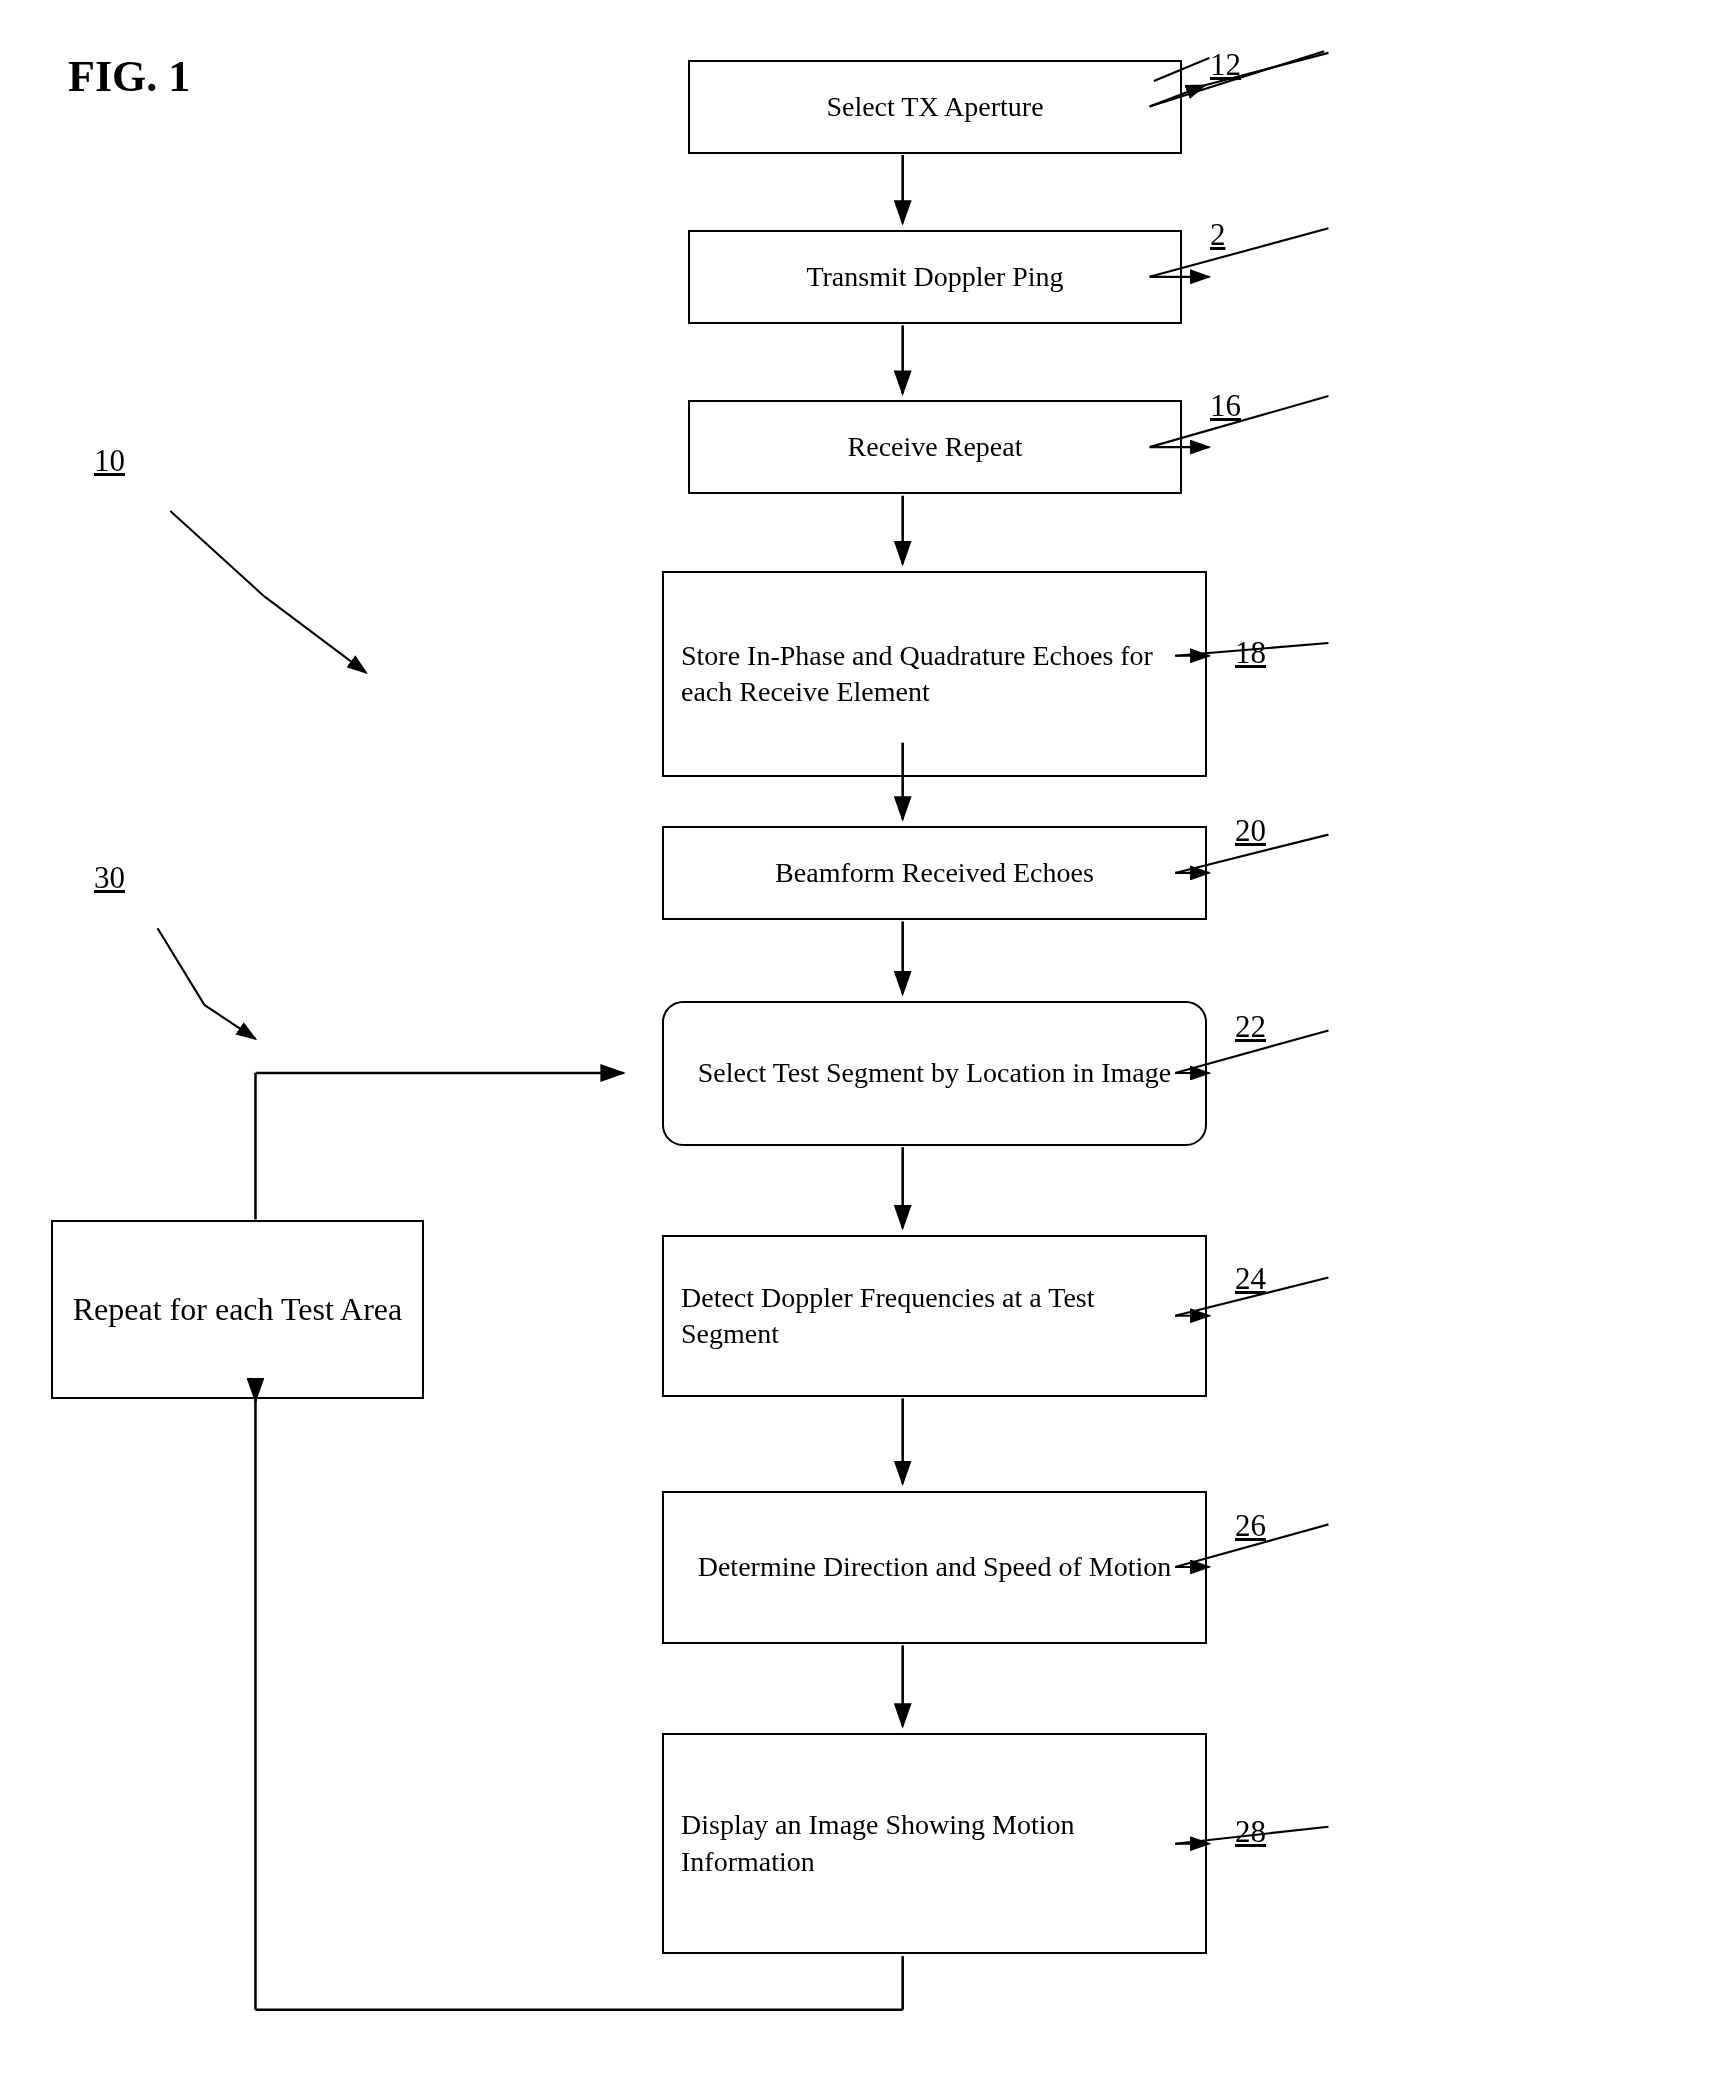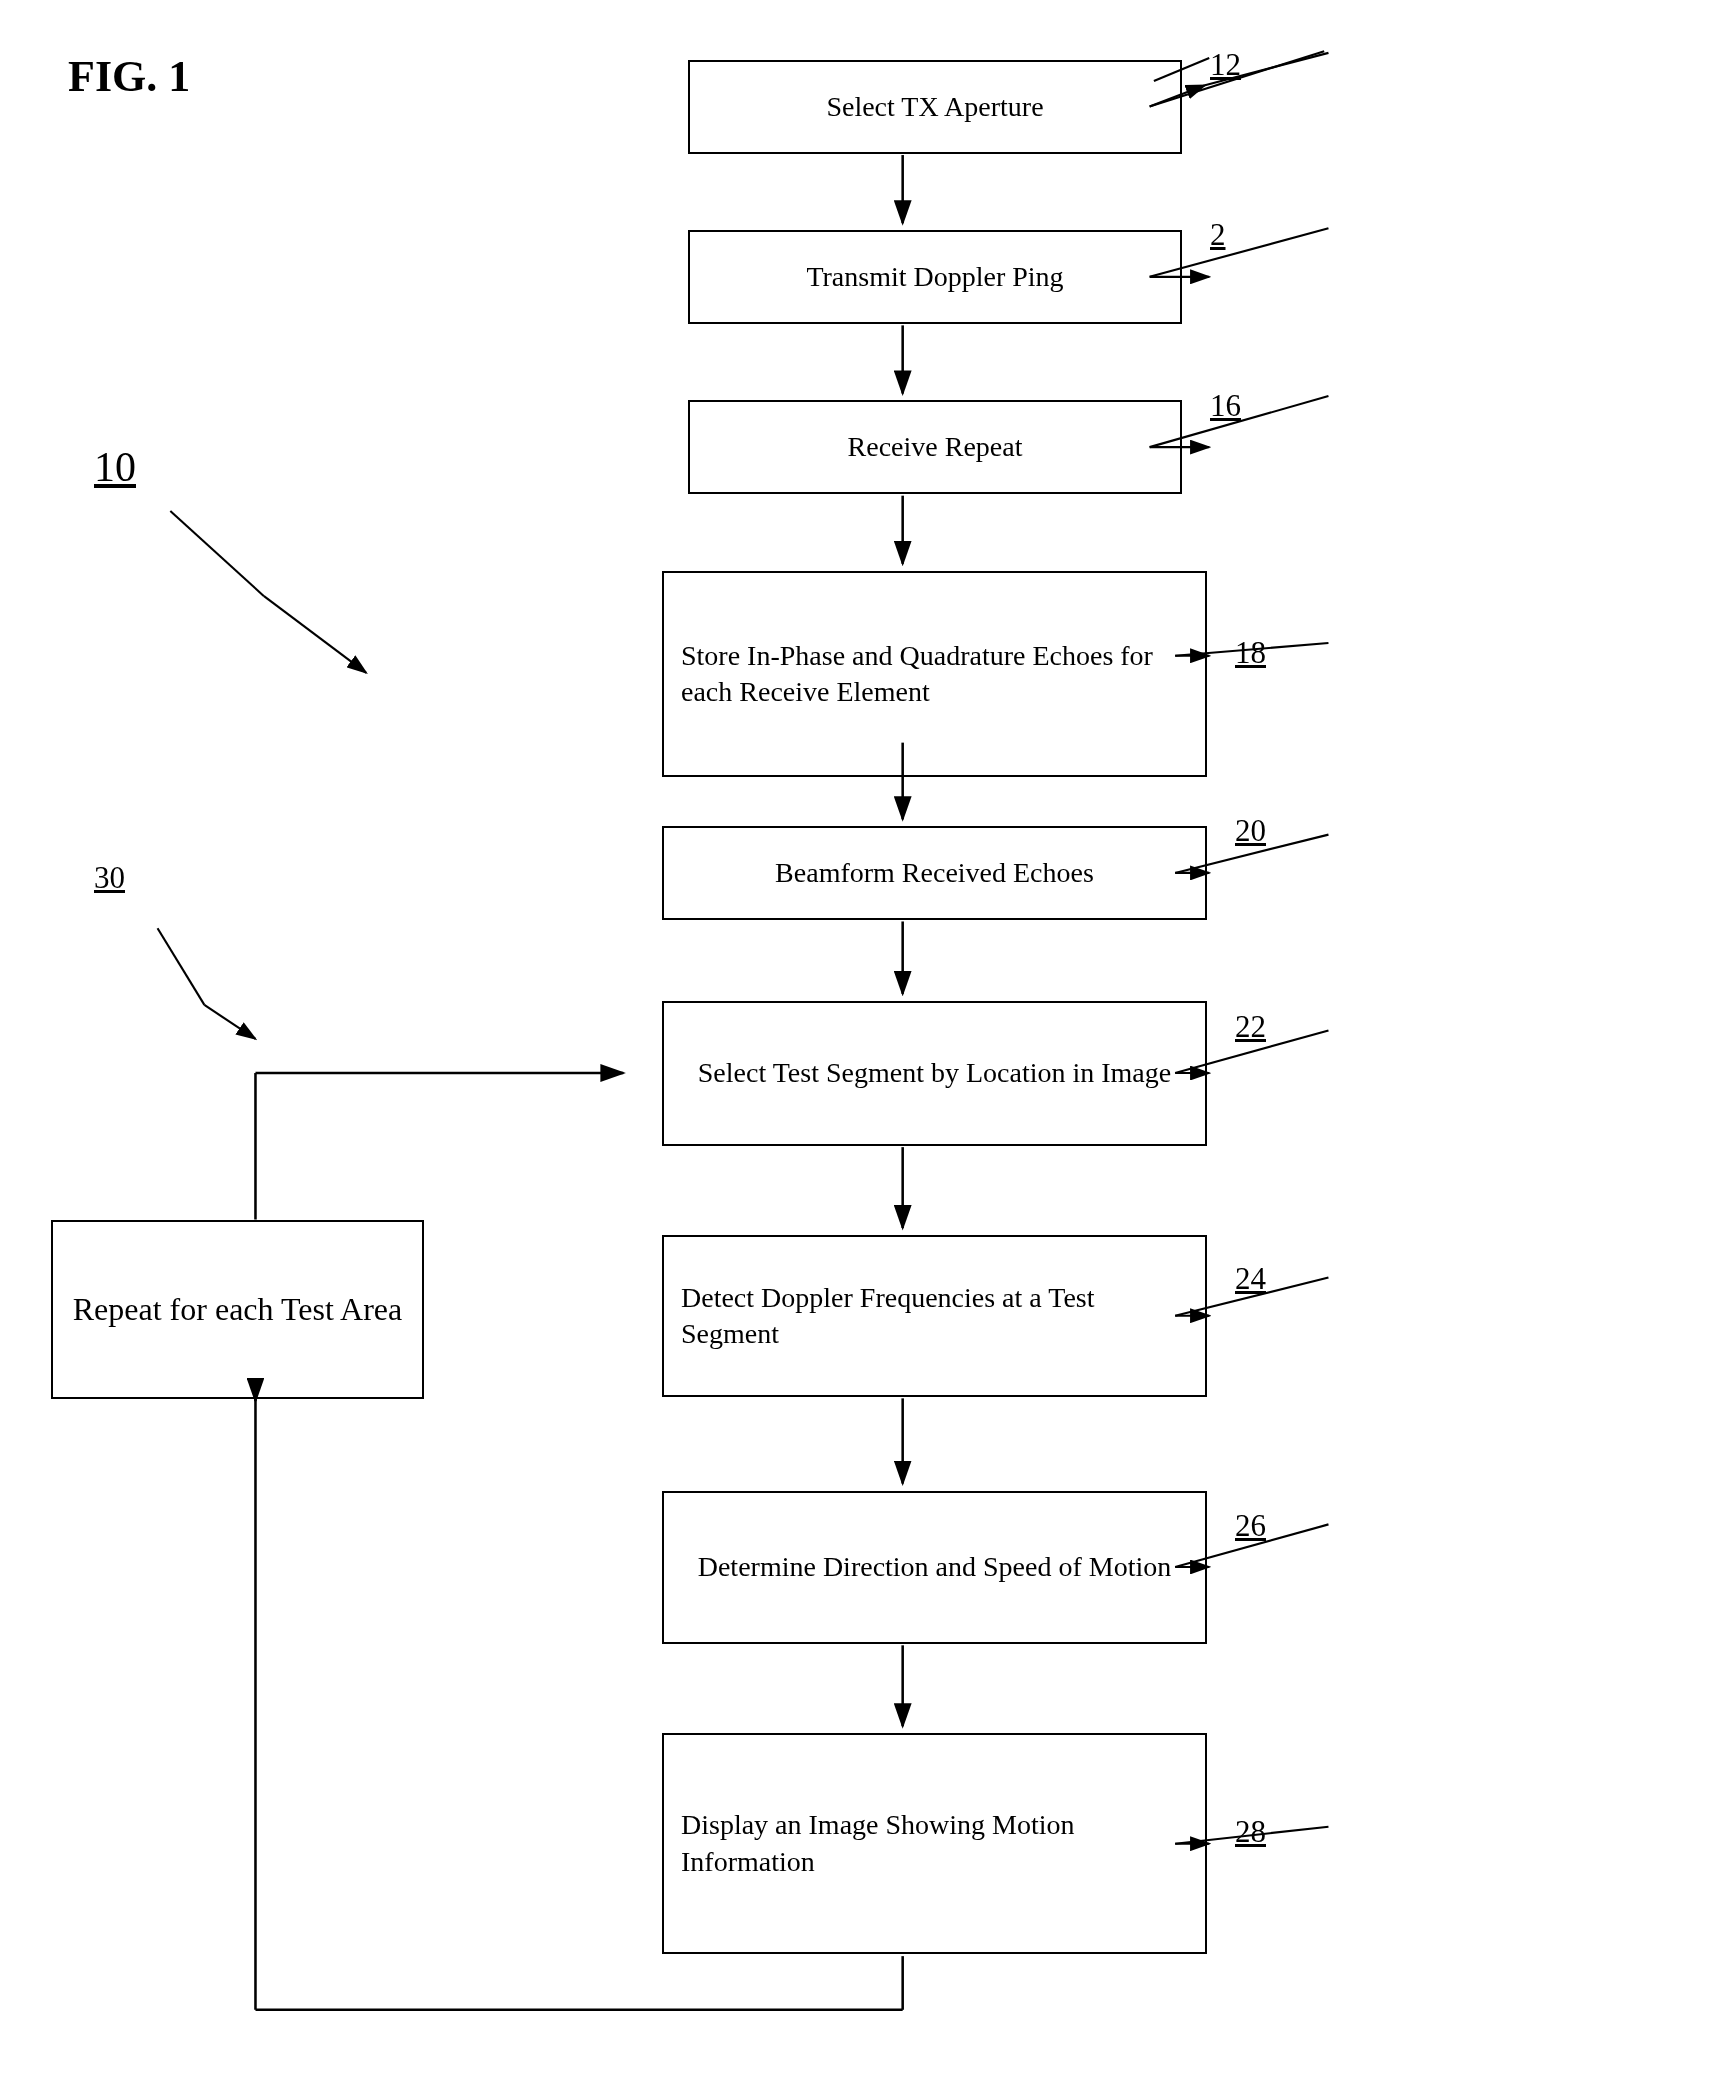--- a/index.html
+++ b/index.html
@@ -17,21 +17,21 @@
       top: 51px;
       left: 68px;
       font-size: 44px;
       font-weight: bold;
     }
 
     .ref-10 {
       position: absolute;
       top: 443px;
       left: 94px;
-      font-size: 42px;
+      font-size: 31px;
       text-decoration: underline;
     }
 
     .ref-30 {
       position: absolute;
       top: 860px;
       left: 94px;
       font-size: 31px;
       text-decoration: underline;
     }
@@ -100,21 +100,21 @@
 
 <div class="flow-box" style="left: 656px; top: 400px; width: 494px; height: 94px;">Receive Repeat</div>
 <div class="ref-num" style="top: 388px; left: 1210px;">16</div>
 
 <div class="flow-box" style="left: 630px; top: 571px; width: 545px; height: 206px;">Store In-Phase and Quadrature Echoes for each Receive Element</div>
 <div class="ref-num" style="top: 635px; left: 1235px;">18</div>
 
 <div class="flow-box" style="left: 630px; top: 826px; width: 545px; height: 94px;">Beamform Received Echoes</div>
 <div class="ref-num" style="top: 813px; left: 1235px;">20</div>
 
-<div class="flow-box" style="left: 630px; top: 1001px; width: 545px; height: 145px;">Select Test Segment by Location in Image</div>
+<div class="flow-box" style="left: 630px; top: 1001px; width: 545px; height: 145px; border-radius: 21px;">Select Test Segment by Location in Image</div>
 <div class="ref-num" style="top: 1009px; left: 1235px;">22</div>
 
 <div class="flow-box" style="left: 630px; top: 1235px; width: 545px; height: 162px;">Detect Doppler Frequencies at a Test Segment</div>
 <div class="ref-num" style="top: 1261px; left: 1235px;">24</div>
 
 <div class="flow-box" style="left: 630px; top: 1491px; width: 545px; height: 153px;">Determine Direction and Speed of Motion</div>
 <div class="ref-num" style="top: 1508px; left: 1235px;">26</div>
 
 <div class="flow-box" style="left: 630px; top: 1733px; width: 545px; height: 221px;">Display an Image Showing Motion Information</div>
 <div class="ref-num" style="top: 1814px; left: 1235px;">28</div>

